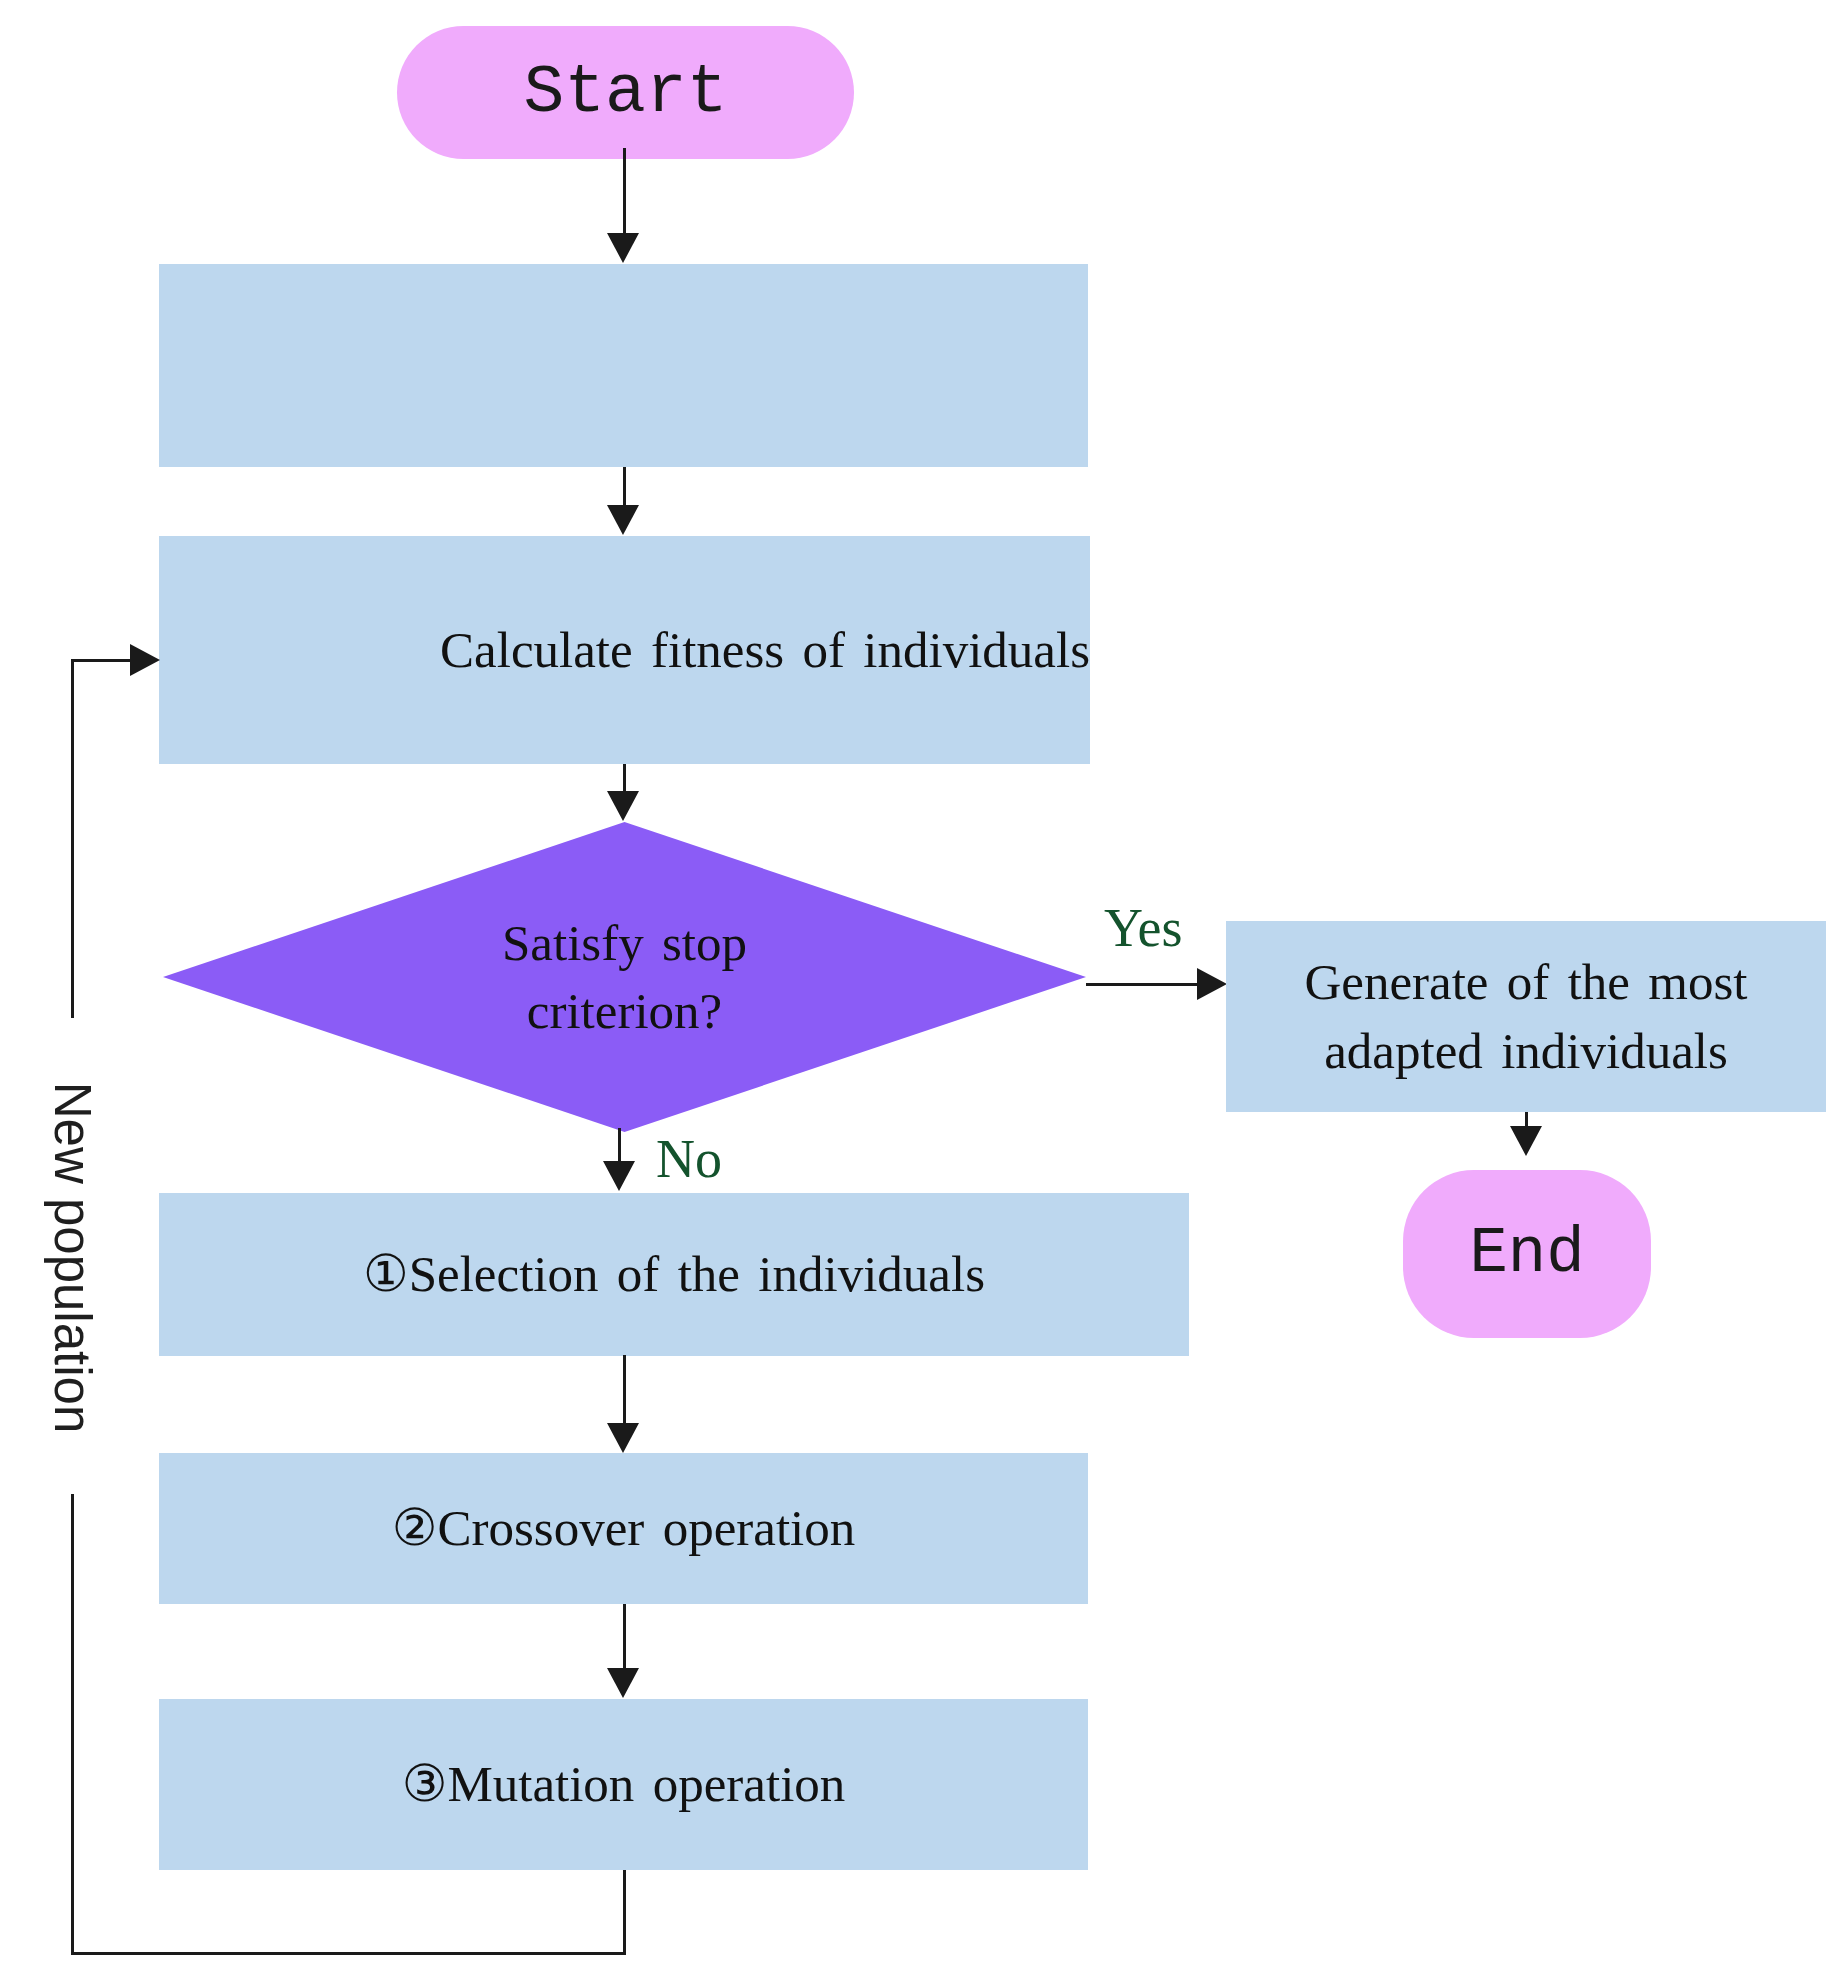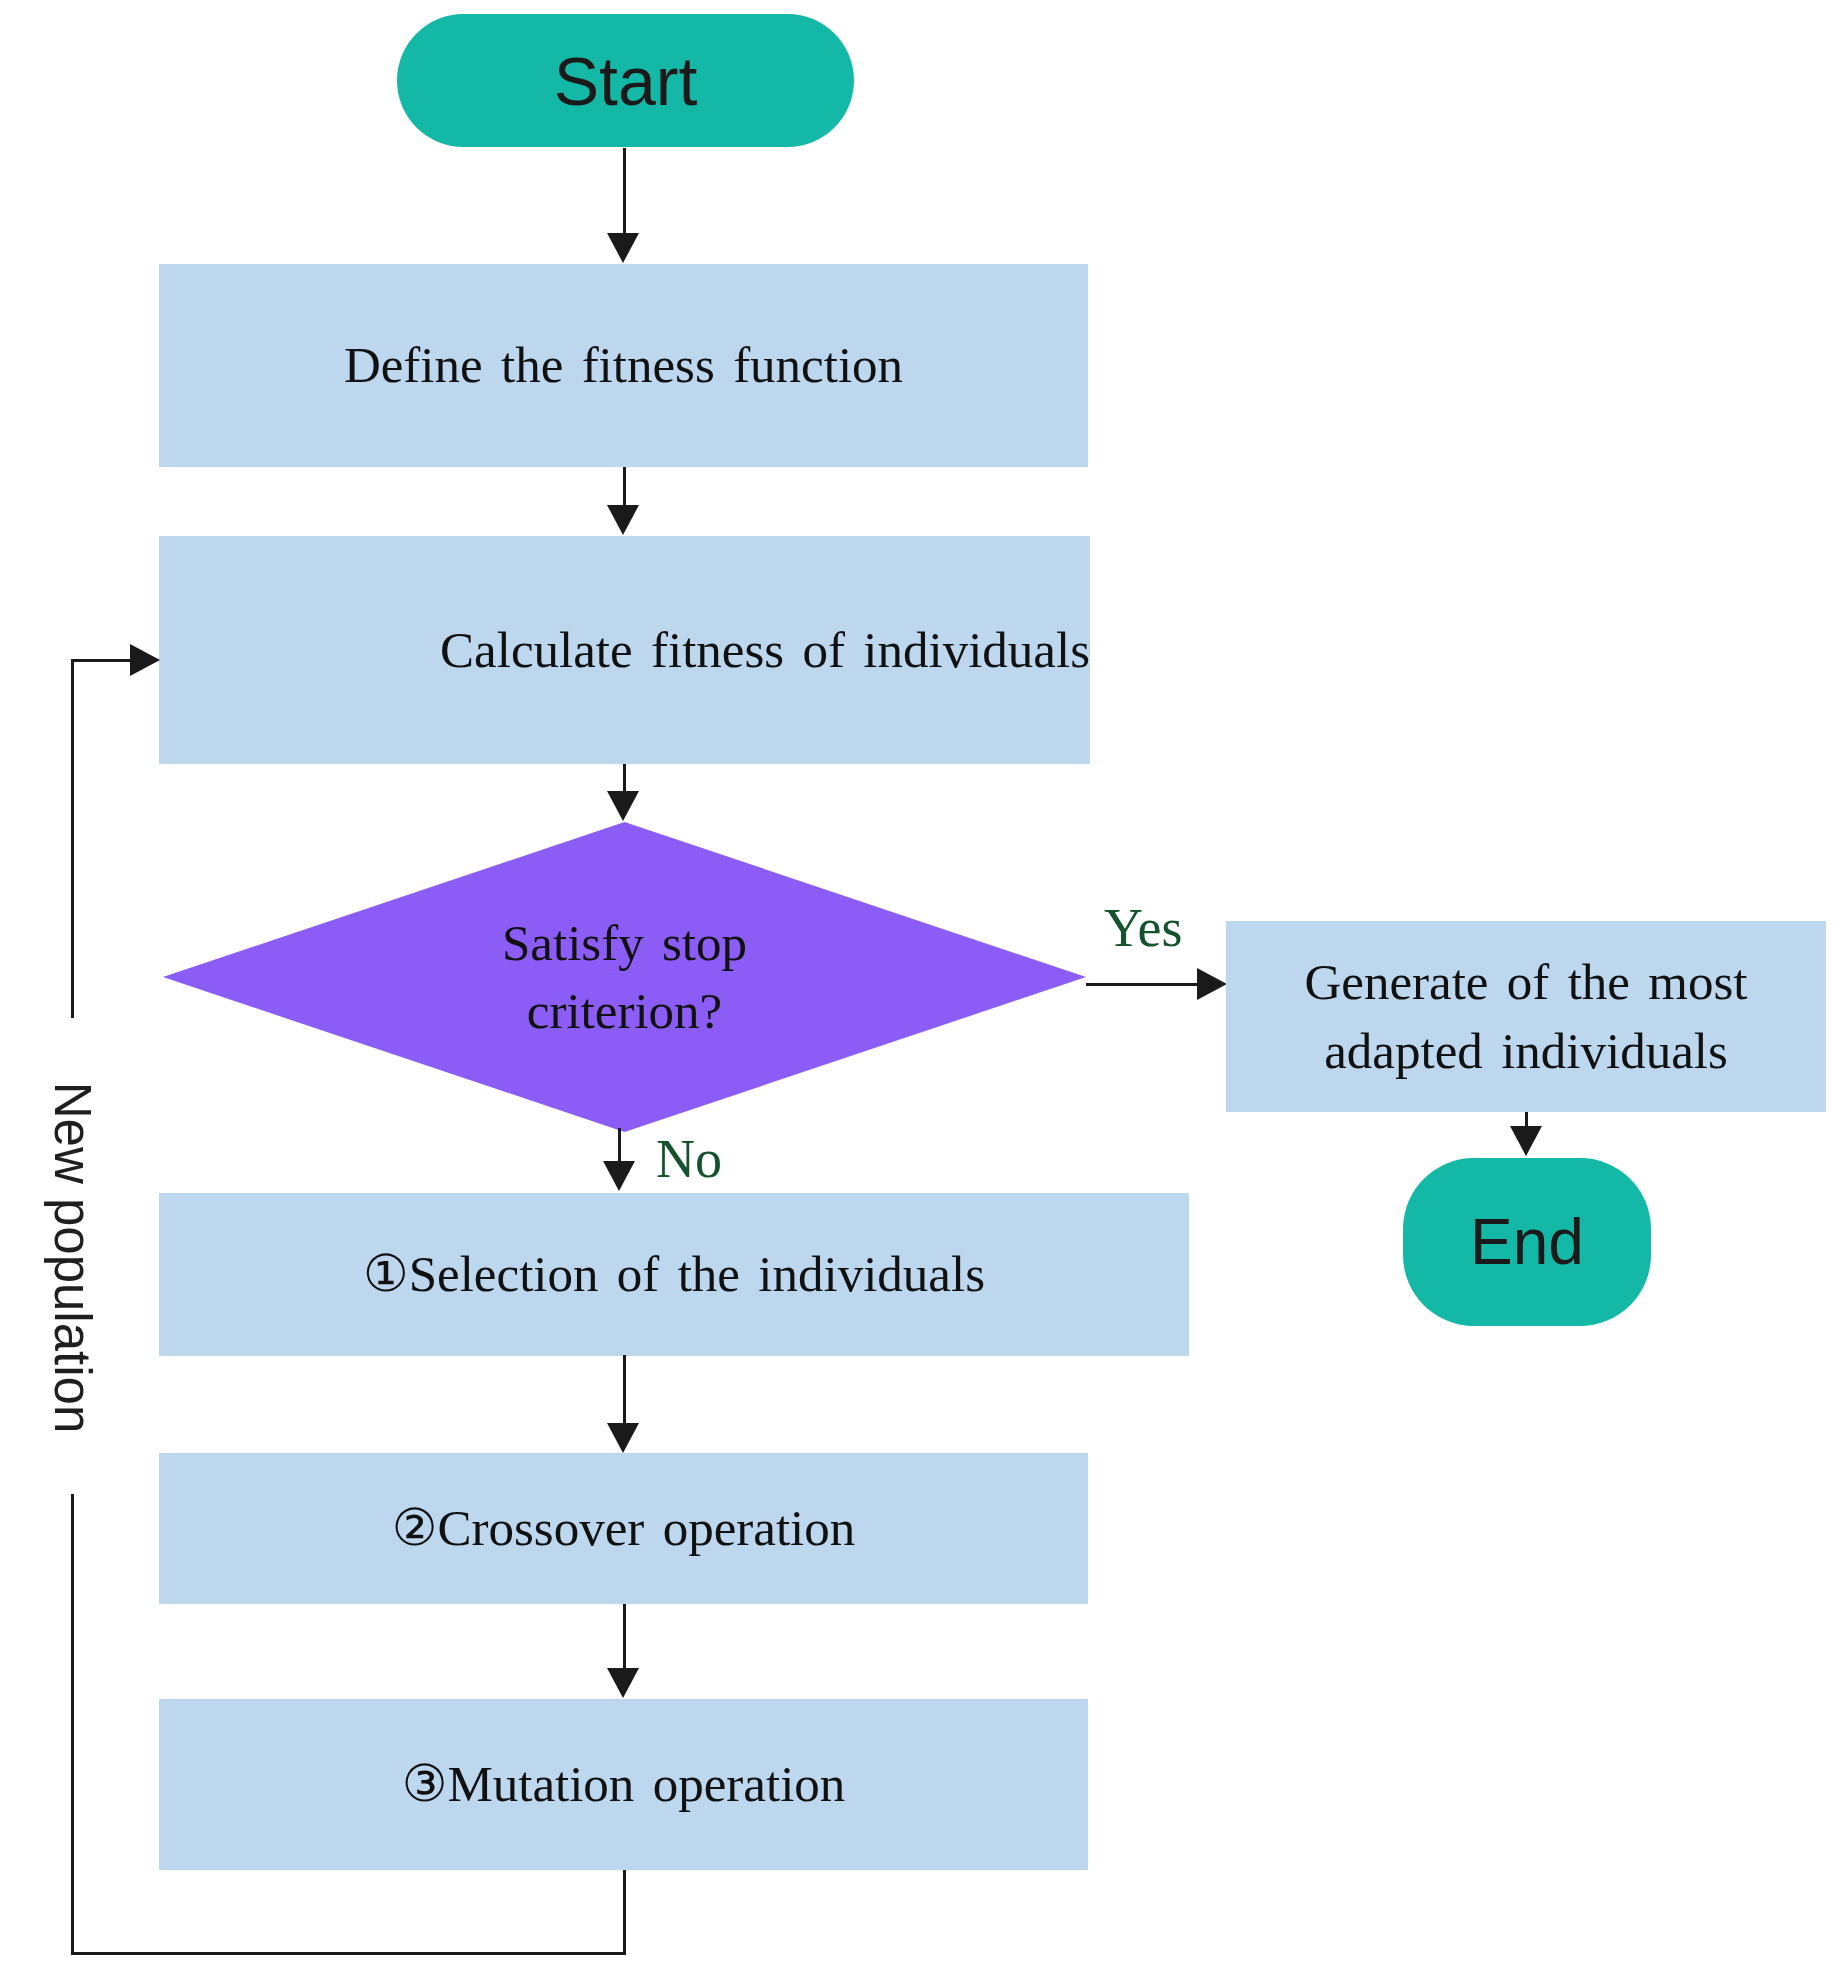--- a/index.html
+++ b/index.html
@@ -7,24 +7,25 @@
     position: relative;
     width: 1847px;
     height: 1979px;
     background: #ffffff;
     font-family: "Liberation Serif", "DejaVu Serif", serif;
     color: #111111;
     overflow: hidden;
   }
   .node { position: absolute; display: flex; align-items: center; justify-content: center; text-align: center; box-sizing: border-box; }
   .terminator {
-    background: #14b8a6;
+    background: #f0abfc;
     border-radius: 71px;
-    font-family: Liberation Sans, sans-serif;
+    font-family: Liberation Mono, monospace;
     color: #1a1a1a;
+    margin-top: 12px;
   }
   .process {
     background: #BDD7EE;
     font-size: 51px;
     line-height: 1.34;
     word-spacing: 5.6px;
   }
   .decision {
     background: #8b5cf6;
     clip-path: polygon(50% 0, 100% 50%, 50% 100%, 0 50%);
@@ -63,21 +64,20 @@
 
   <div class="node terminator" style="left:397px; top:14.3px; width:457px; height:133px; font-size:68px;">
     <span>Start</span>
   </div>
 
   <div class="edge-seg" style="left:623px; top:148px; width:3.2px; height:87px;"></div>
   <div class="arrowhead down" style="left:607px; top:233px;"></div>
 
   <div class="node process two-line" style="left:159px; top:264px; width:929px; height:203px;">
     <div>
-      <span>Define the fitness function</span>
     </div>
   </div>
 
   <div class="edge-seg" style="left:623px; top:467px; width:3.2px; height:40px;"></div>
   <div class="arrowhead down" style="left:607px; top:505px;"></div>
 
   <div class="node process" style="left:159px; top:536px; width:931px; height:228px;justify-content:flex-end;">
     <span>Calculate fitness of individuals</span>
   </div>
 

